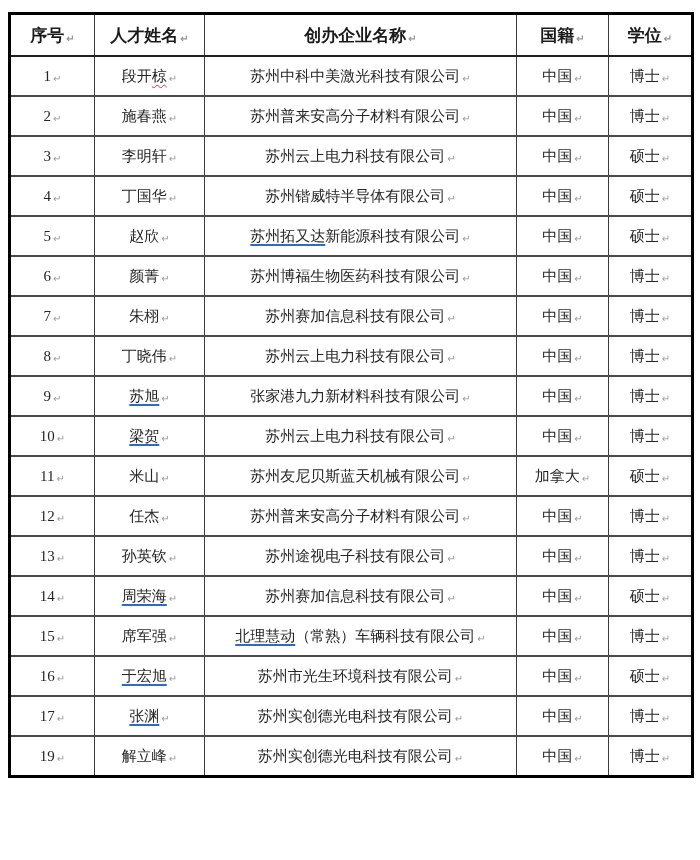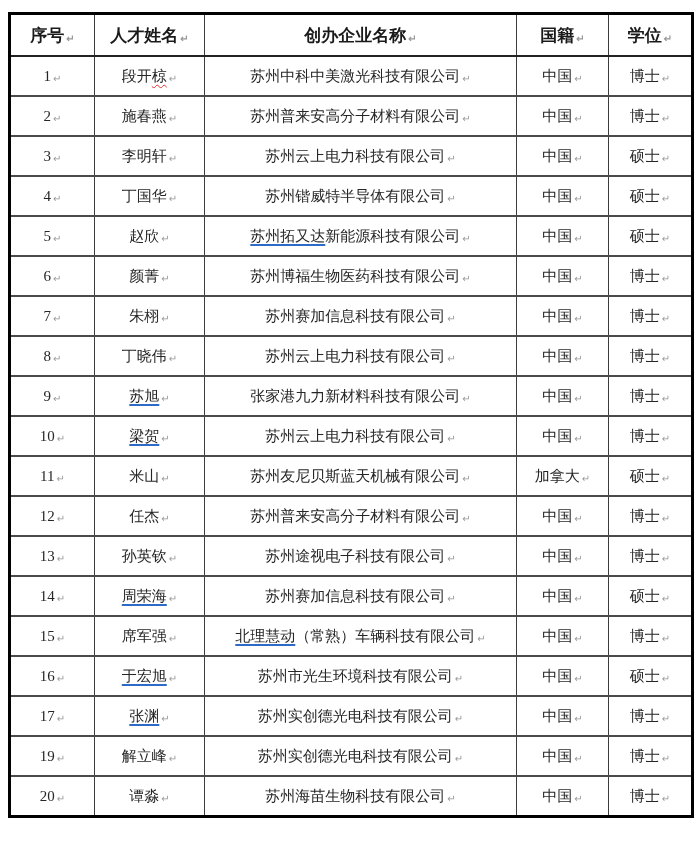--- a/index.html
+++ b/index.html
@@ -212,22 +212,15 @@
           <td><span>中国</span><span class="mark">↵</span></td>
           <td><span>博士</span><span class="mark">↵</span></td>
         </tr>
         <tr>
           <td><span class="num">19</span><span class="mark">↵</span></td>
           <td><span>解立峰</span><span class="mark">↵</span></td>
           <td><span>苏州实创德光电科技有限公司</span><span class="mark">↵</span></td>
           <td><span>中国</span><span class="mark">↵</span></td>
           <td><span>博士</span><span class="mark">↵</span></td>
         </tr>
-        <tr>
-          <td><span class="num">20</span><span class="mark">↵</span></td>
-          <td><span>谭淼</span><span class="mark">↵</span></td>
-          <td><span>苏州海苗生物科技有限公司</span><span class="mark">↵</span></td>
-          <td><span>中国</span><span class="mark">↵</span></td>
-          <td><span>博士</span><span class="mark">↵</span></td>
-        </tr>
       </tbody>
   </table>
 </div>
 
 </body></html>

